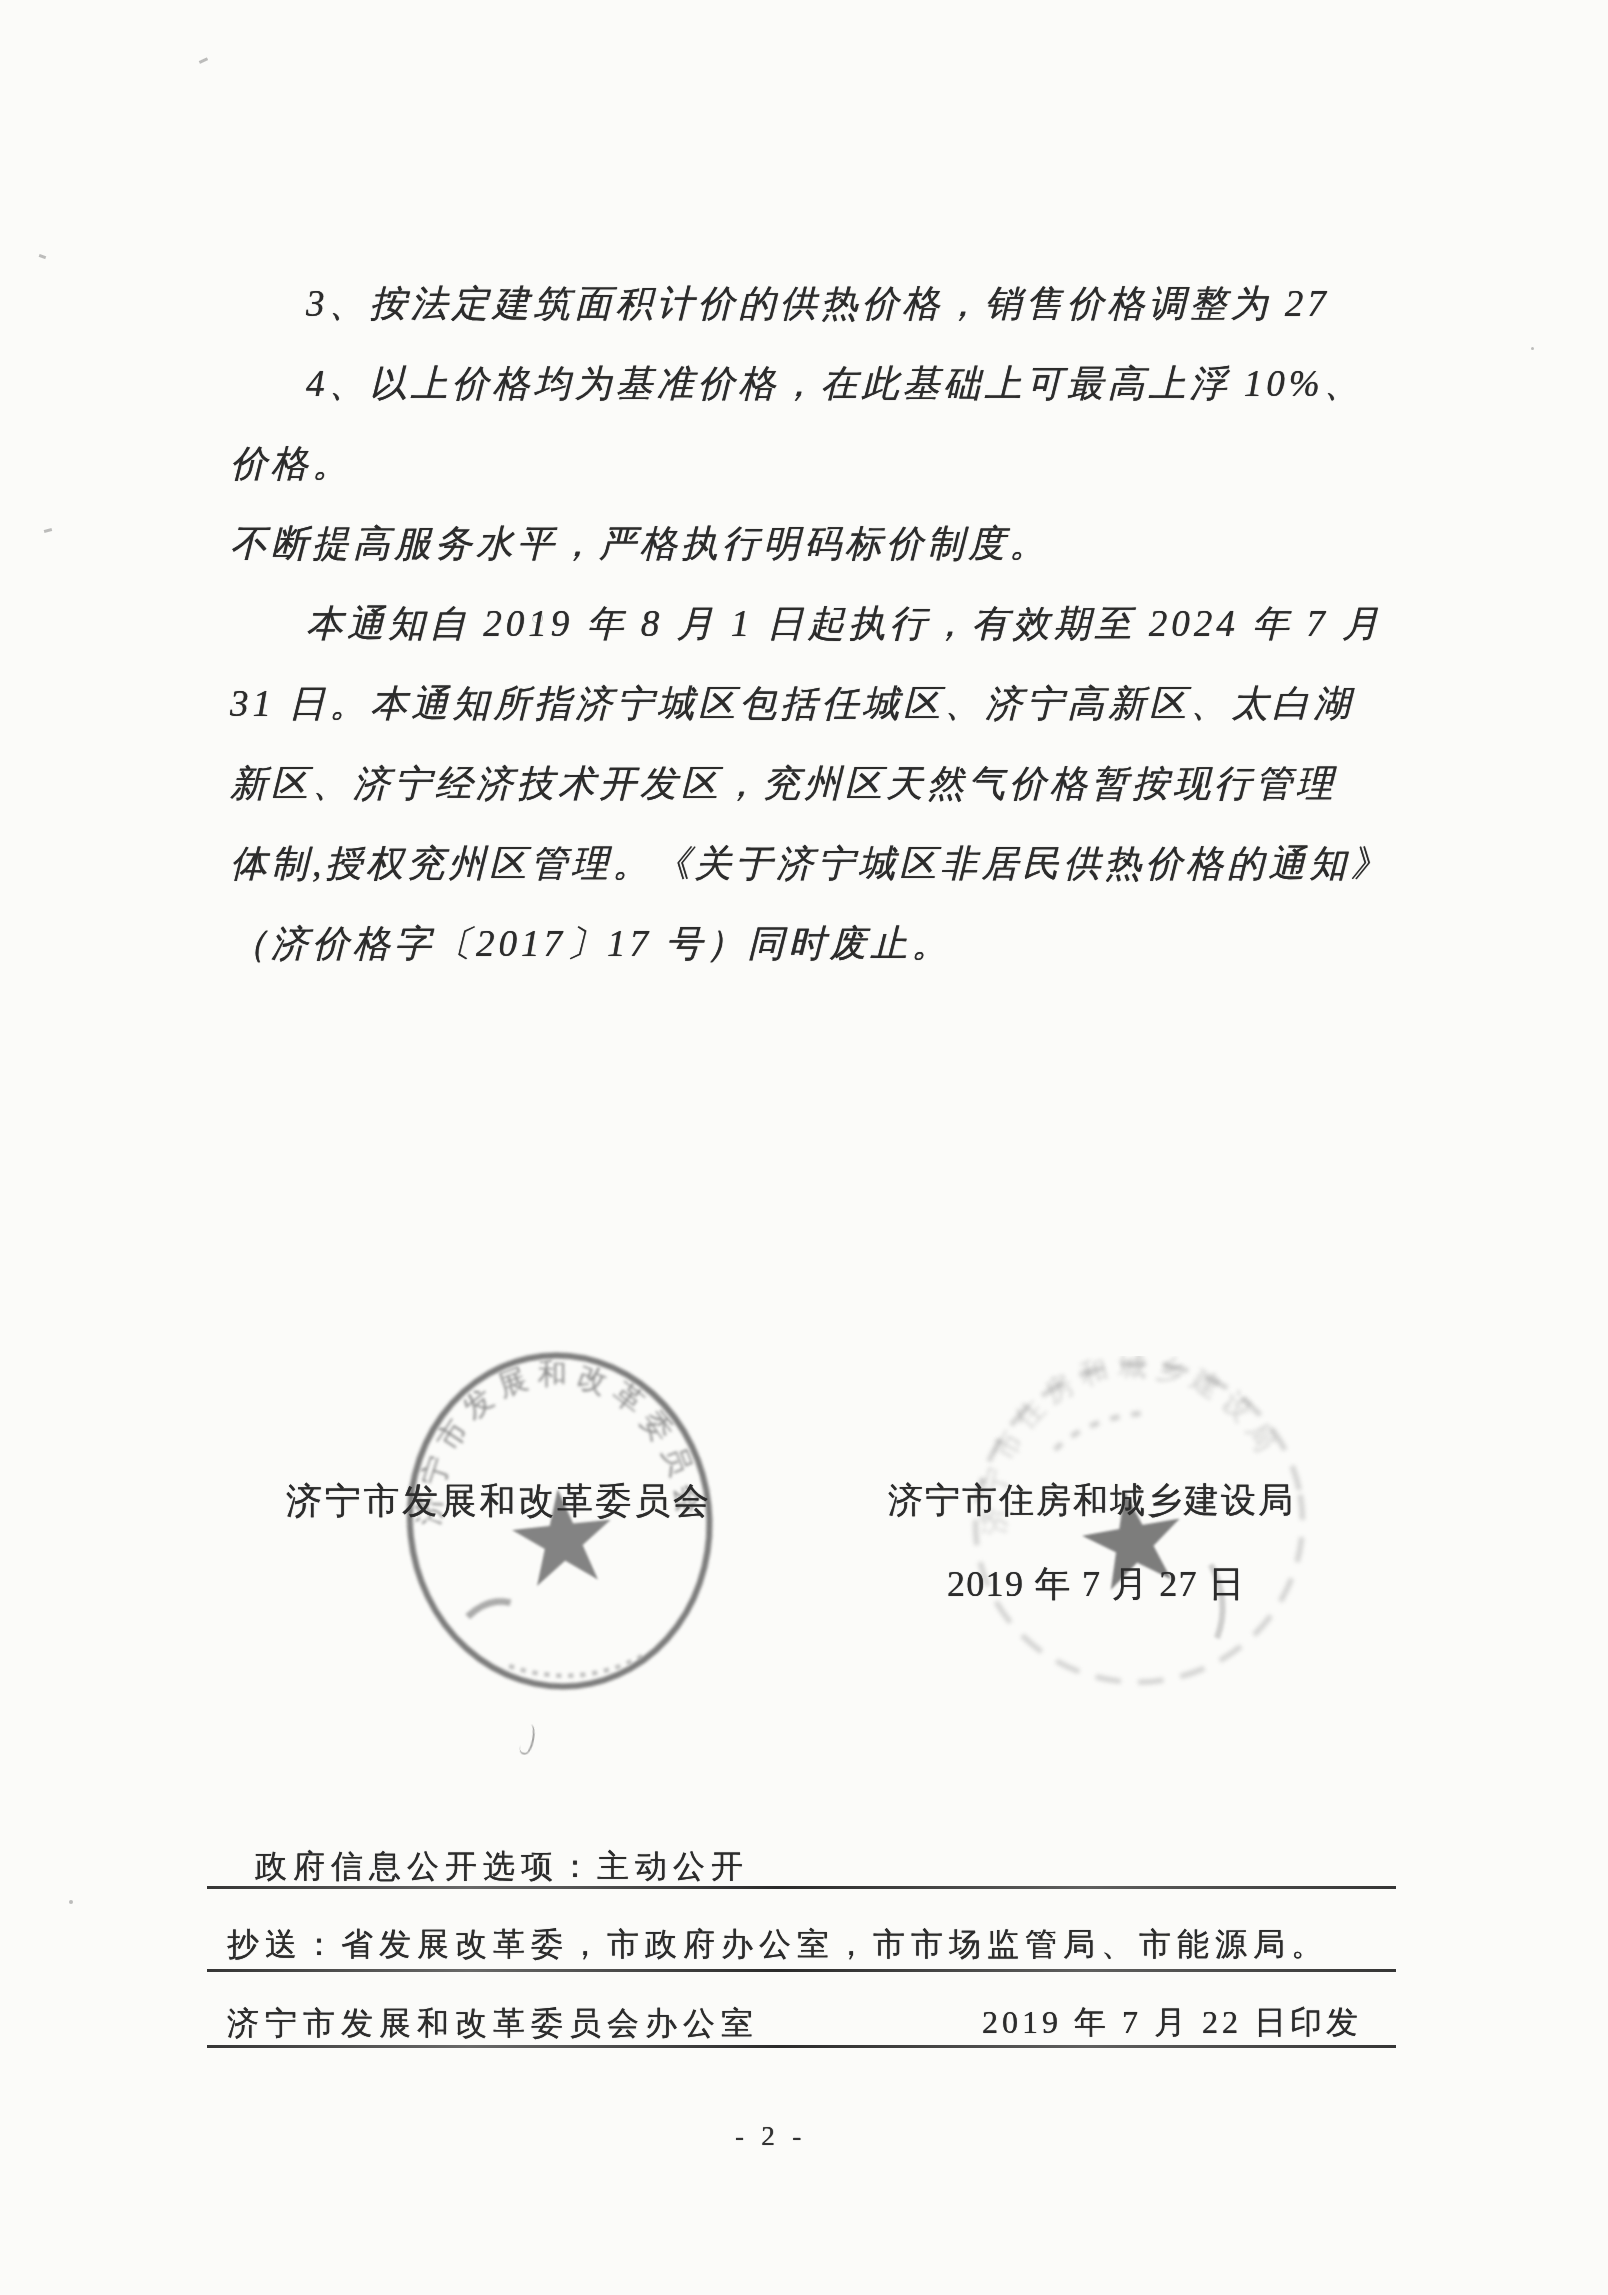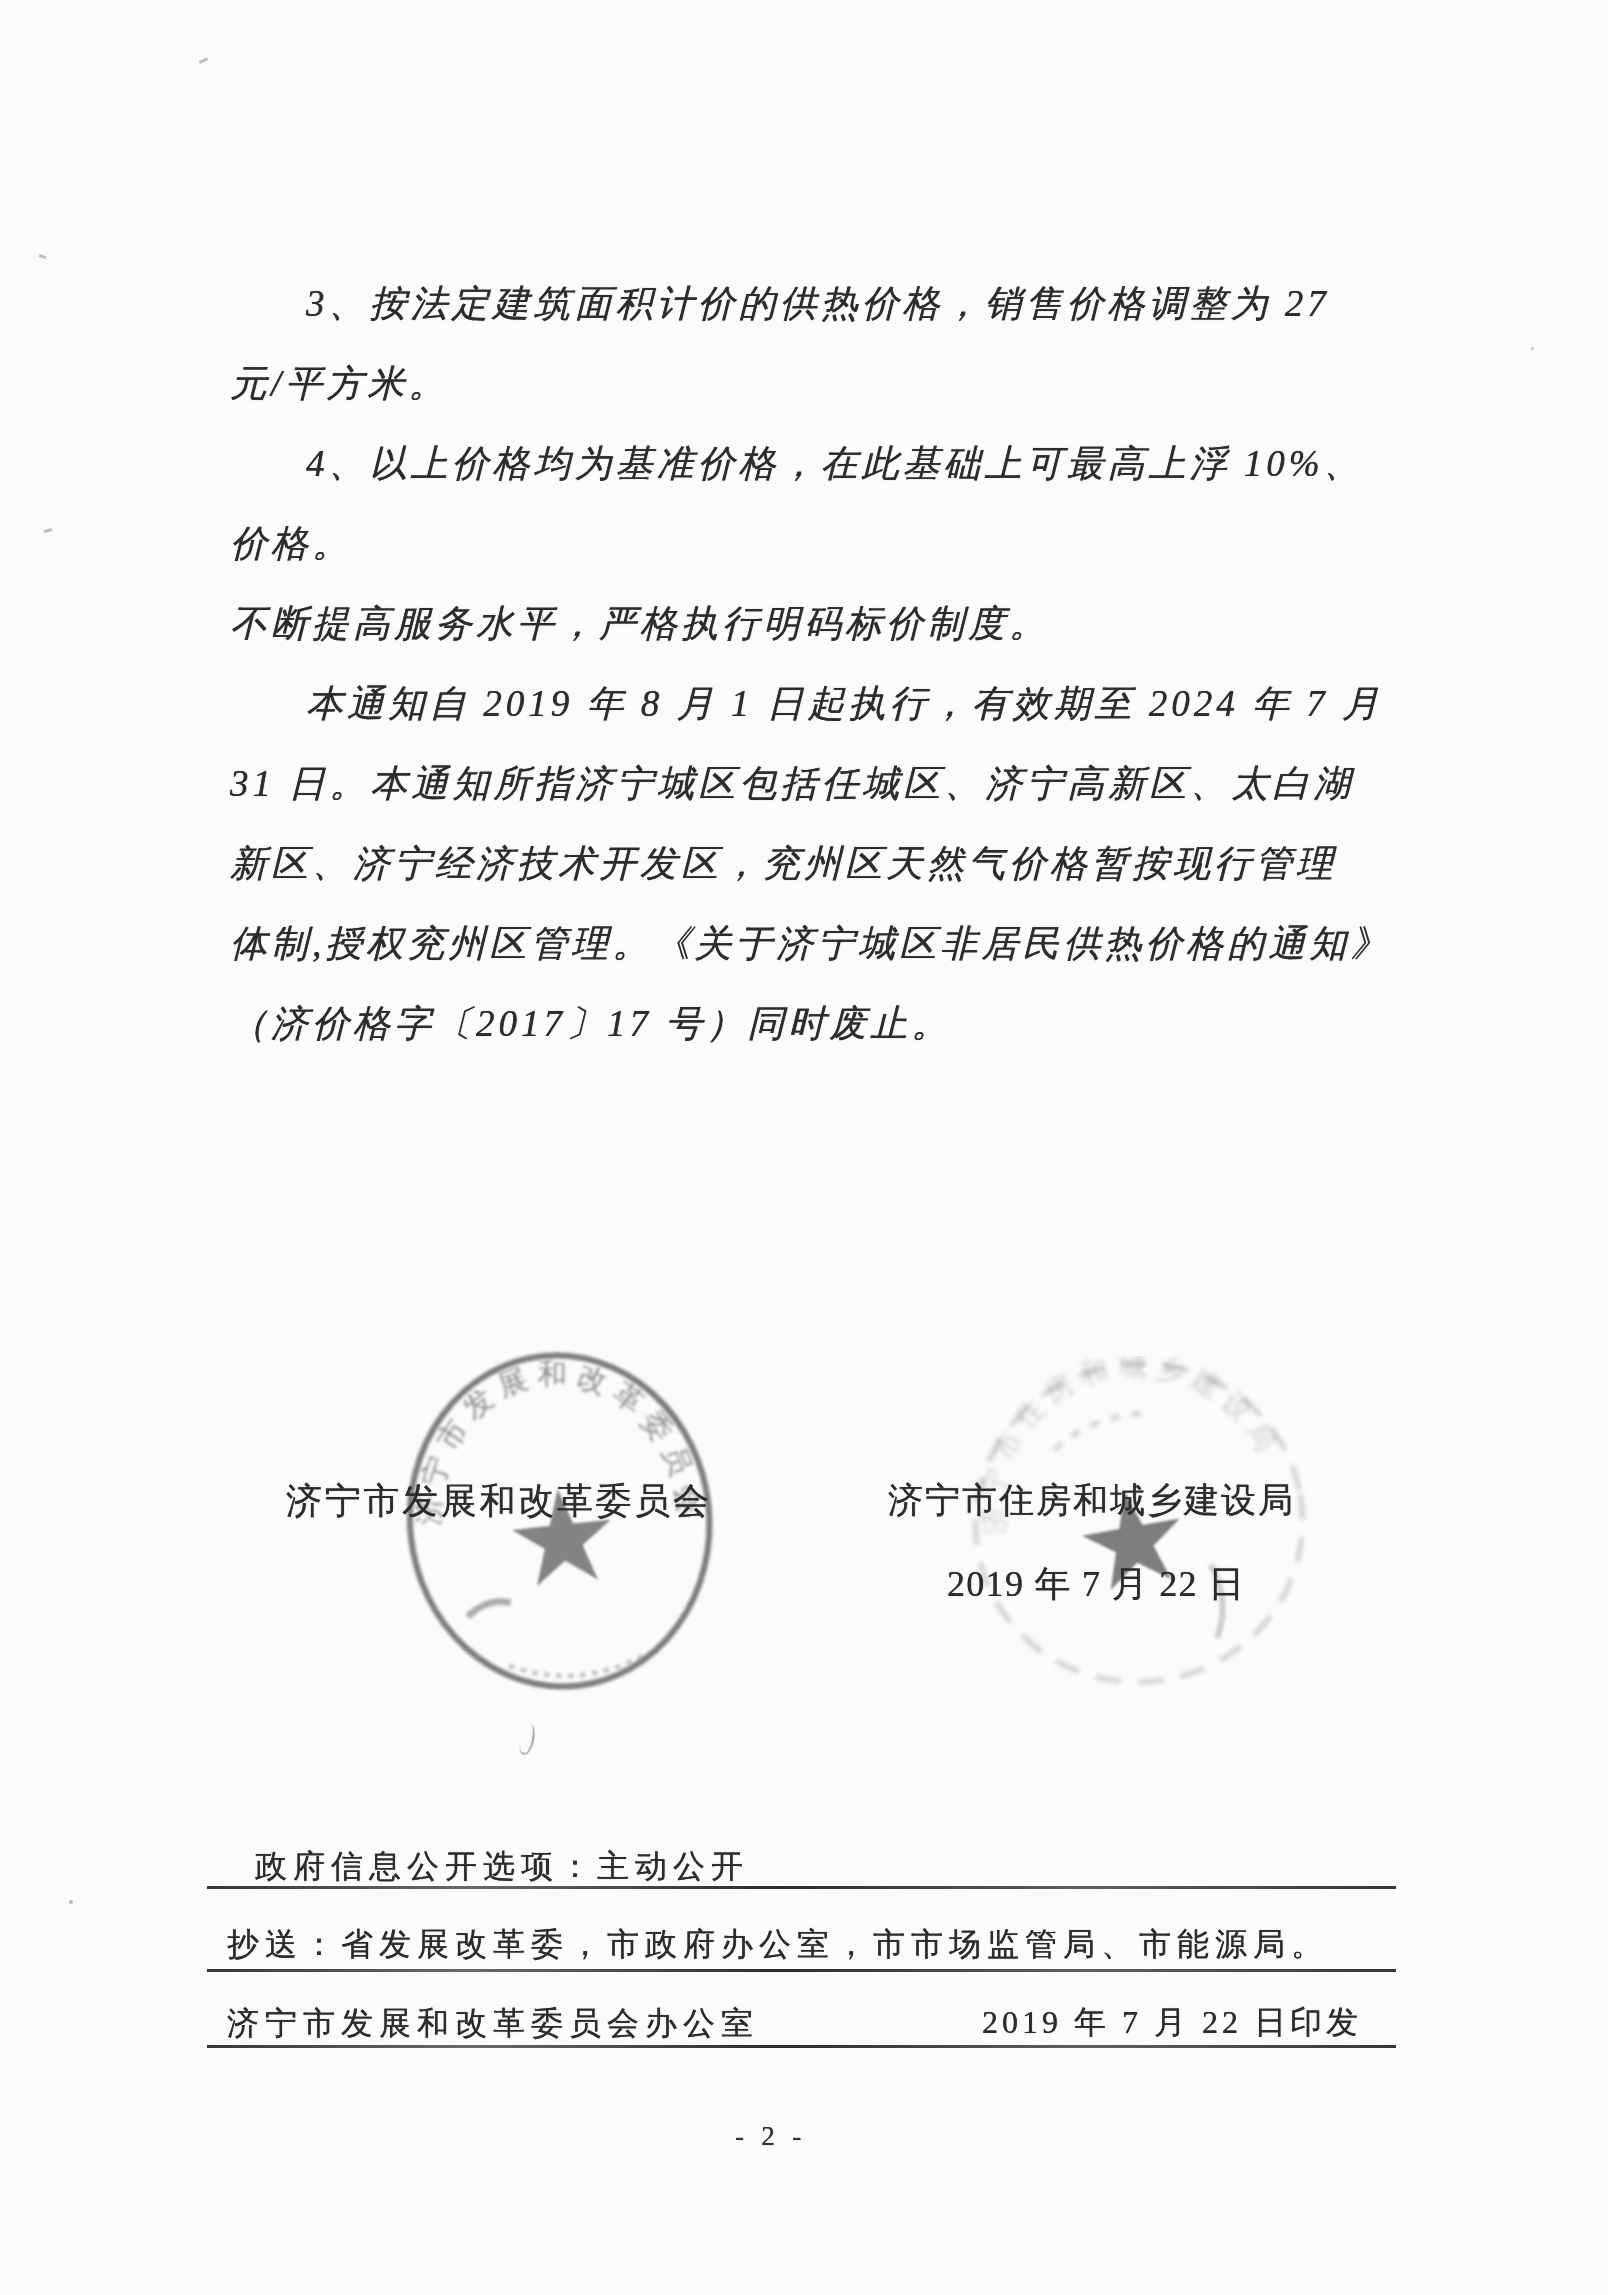--- a/index.html
+++ b/index.html
@@ -63,21 +63,20 @@
     border-radius:0 60% 70% 40%; transform:rotate(10deg); filter:blur(0.7px);
   }
 </style>
 </head>
 <body>
 
 <div id="page">
 
   <div class="body-lines">
     <div class="bline indent">3、按法定建筑面积计价的供热价格，销售价格调整为 27</div>
-    <div class="bline">元/平方米。</div>
     <div class="bline indent">4、以上价格均为基准价格，在此基础上可最高上浮 10%、</div>
     <div class="bline">价格。</div>
     <div class="bline">不断提高服务水平，严格执行明码标价制度。</div>
     <div class="bline indent">本通知自 2019 年 8 月 1 日起执行，有效期至 2024 年 7 月</div>
     <div class="bline">31 日。本通知所指济宁城区包括任城区、济宁高新区、太白湖</div>
     <div class="bline">新区、济宁经济技术开发区，兖州区天然气价格暂按现行管理</div>
     <div class="bline">体制,授权兖州区管理。《关于济宁城区非居民供热价格的通知》</div>
     <div class="bline">（济价格字〔2017〕17 号）同时废止。</div>
   </div>
 
@@ -102,21 +101,21 @@
         <textPath href="#arcR" startOffset="96">济宁市住房和城乡建设局</textPath>
       </text>
       <polygon transform="translate(252,278)" fill="#5e5e5e" opacity="0.8" style="filter:blur(1.2px)" points="0,-78 17.6,-24.3 74.2,-24.1 28.5,9.3 45.9,63.1 0,30 -45.9,63.1 -28.5,9.3 -74.2,-24.1 -17.6,-24.3"></polygon>
       <path d="M 360 330 q 20 60 -10 110" stroke="#8a8a8a" stroke-width="9" fill="none" opacity="0.4" style="filter:blur(2.5px)"></path>
       <path d="M 160 120 q 60 -40 150 -30" stroke="#909090" stroke-width="8" fill="none" stroke-dasharray="14 18" opacity="0.4" style="filter:blur(3px)"></path>
     </g>
   </svg>
 
   <div class="sig" id="sig-left">济宁市发展和改革委员会</div>
   <div class="sig" id="sig-right">济宁市住房和城乡建设局</div>
-  <div class="sig" id="sig-date">2019 年 7 月 22 日</div>
+  <div class="sig" id="sig-date">2019 年 7 月 27 日</div>
 
   <div class="frow" id="f-disclosure">政府信息公开选项：主动公开</div>
   <div class="rule" id="rule-1"></div>
   <div class="frow" id="f-cc">抄送：省发展改革委，市政府办公室，市市场监管局、市能源局。</div>
   <div class="rule" id="rule-2"></div>
   <div class="frow" id="f-issuer">济宁市发展和改革委员会办公室</div>
   <div class="frow" id="f-printdate">2019 年 7 月 22 日印发</div>
   <div class="rule" id="rule-3"></div>
   <div class="frow" id="f-pageno">- 2 -</div>
 

